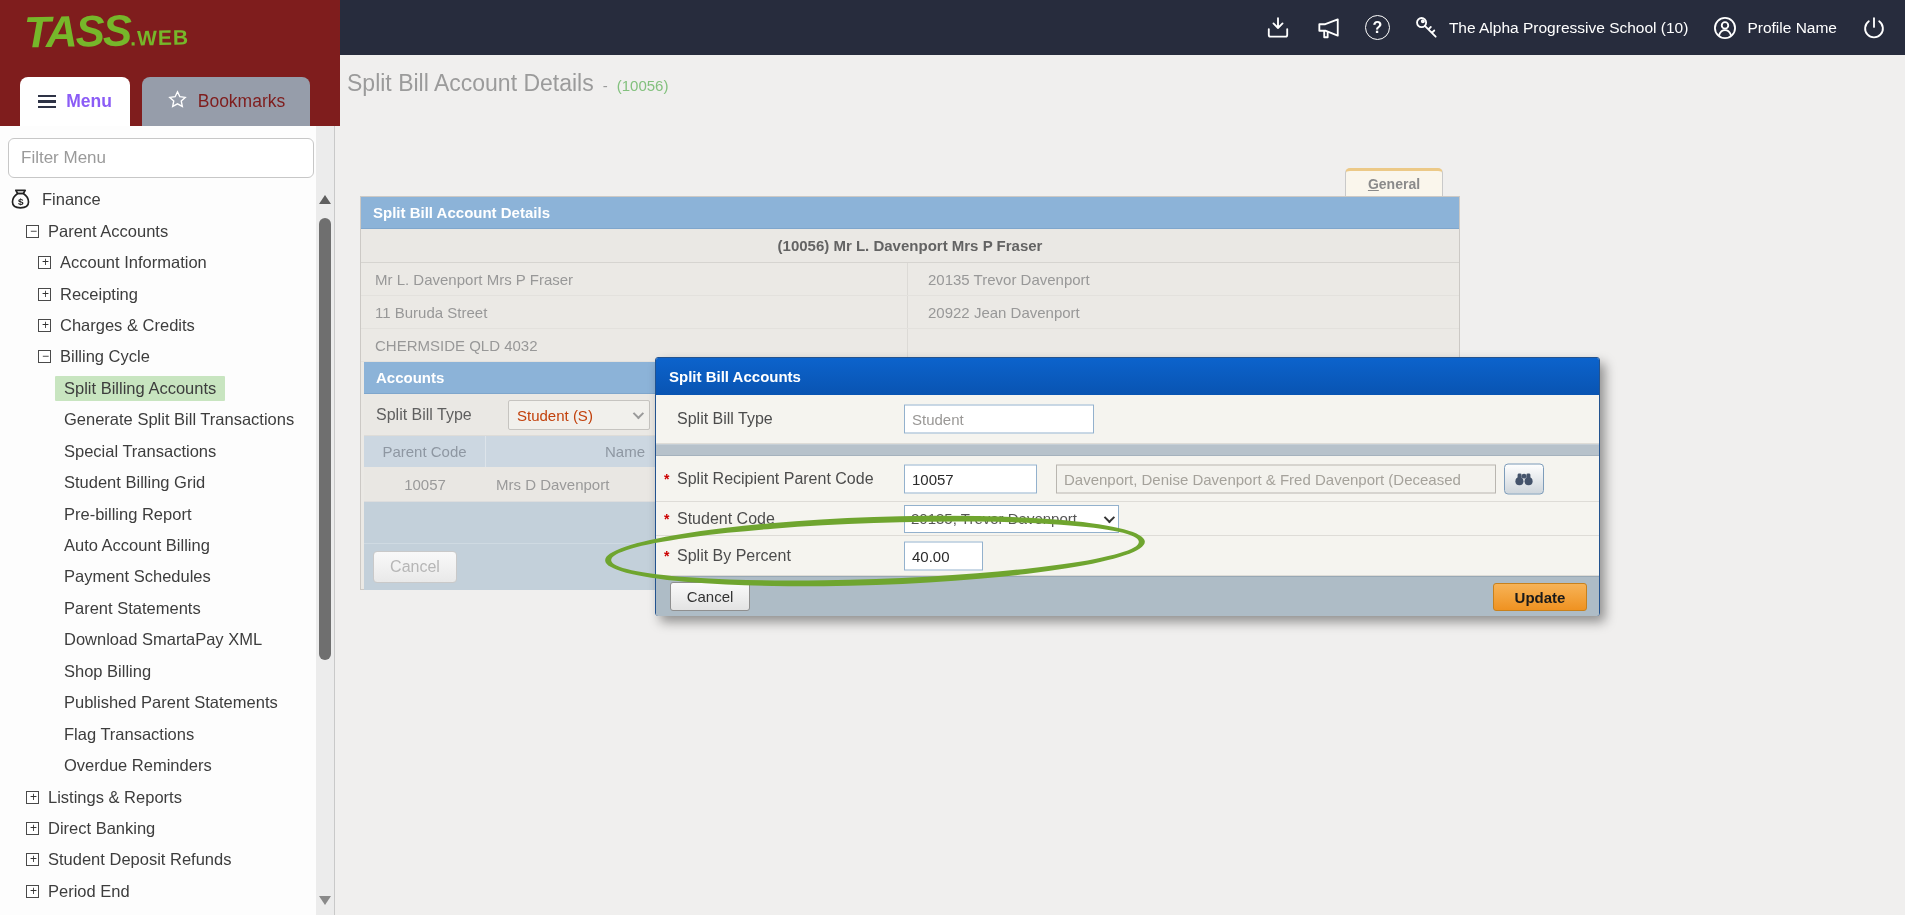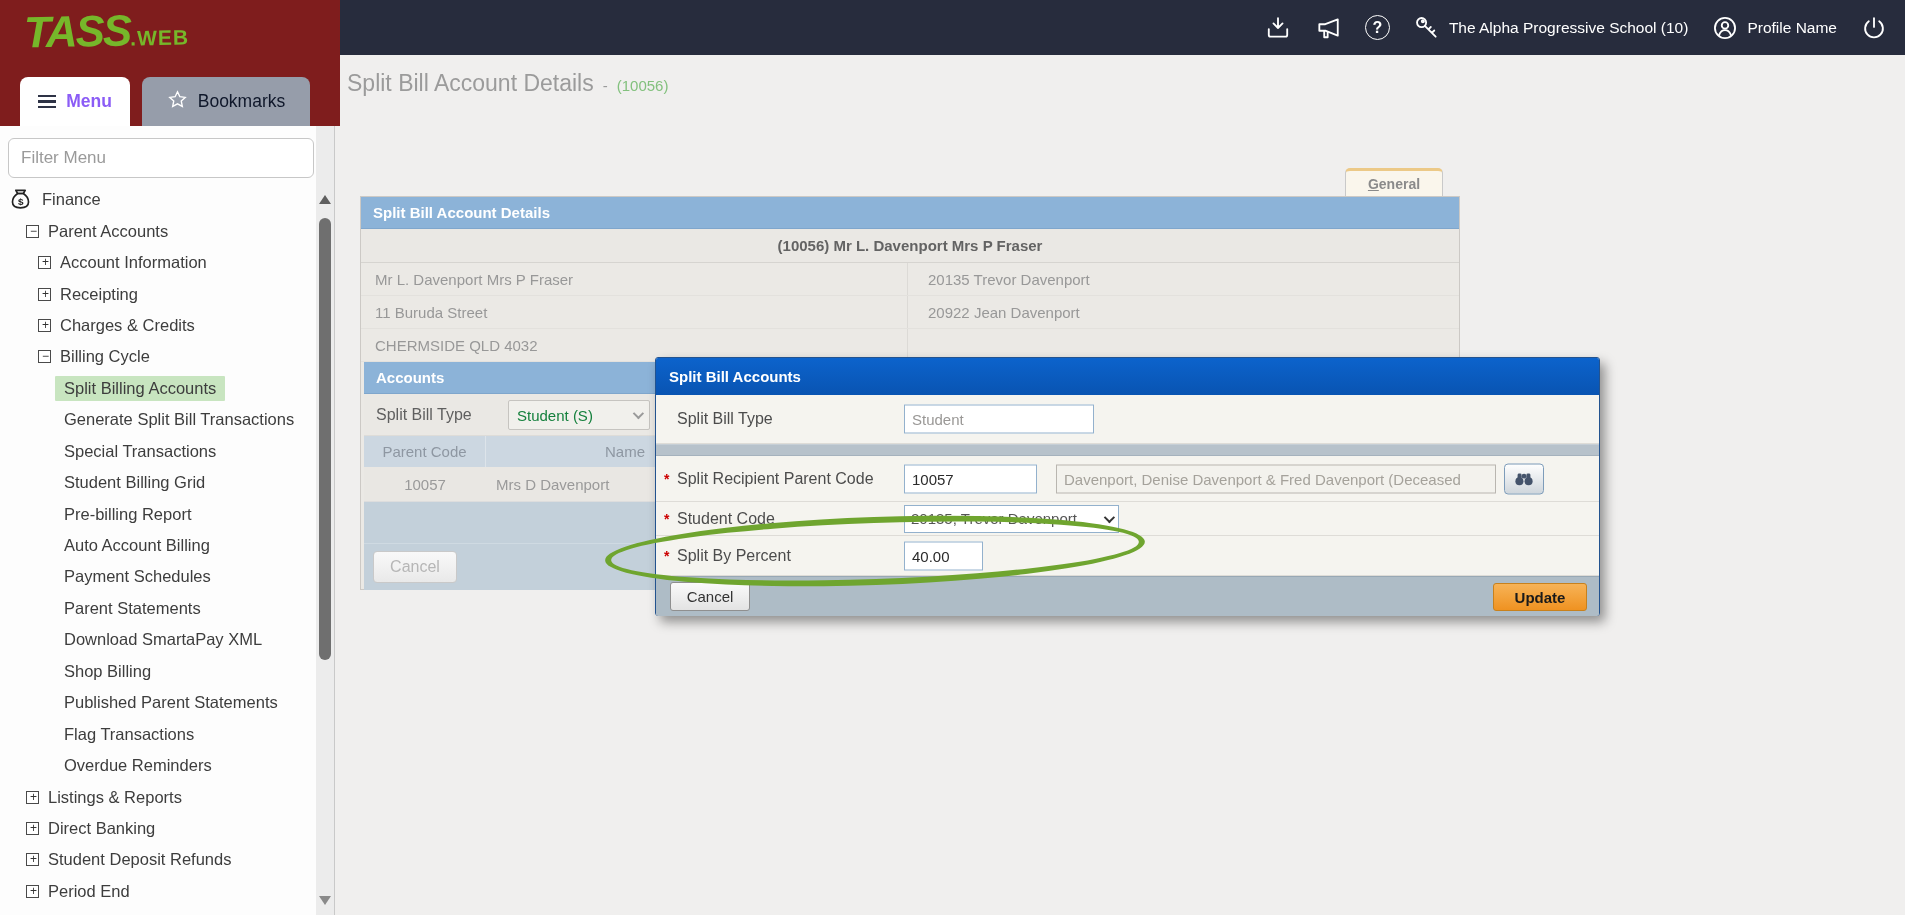--- a/index.html
+++ b/index.html
@@ -14,21 +14,21 @@
   .logo .t2 { font-size:21px; font-weight:800; color:#76b72a; letter-spacing:1px; }
   .topbar-right { position:absolute; right:18px; top:0; height:55px; display:flex; align-items:center; gap:24px; z-index:7; }
   .tb-icon { width:26px; height:26px; display:inline-block; cursor:pointer; }
   .tb-icon svg { width:100%; height:100%; stroke:#ffffff; fill:none; stroke-width:1.7; stroke-linecap:round; stroke-linejoin:round; }
   .tb-group { display:flex; align-items:center; gap:9px; color:#fff; font-size:15.5px; cursor:pointer; }
   .help-circle { width:25px; height:25px; border:1.8px solid #fff; border-radius:50%; color:#fff; font-size:16px; font-weight:700; display:flex; align-items:center; justify-content:center; }
 
   
   .tab { position:absolute; top:77px; height:49px; border-radius:8px 8px 0 0; display:flex; align-items:center; justify-content:center; gap:10px; font-size:17.5px; cursor:pointer; z-index:8; }
   .tab-menu { left:20px; width:110px; background:#ffffff; color:#8b5cf6; font-weight:600; }
-  .tab-bookmarks { left:142px; width:168px; background:#969daa; color:#0f172a; }
+  .tab-bookmarks { left:142px; width:168px; background:#969daa; color:#7f1d1d; }
   .hamburger { width:18px; height:13px; border-top:2.4px solid #2e3346; border-bottom:2.4px solid #2e3346; position:relative; }
   .hamburger:before { content:""; position:absolute; left:0; top:3.4px; width:18px; height:2.4px; background:#2e3346; }
   .star svg { width:21px; height:21px; stroke:#fff; fill:none; stroke-width:1.6; }
 
   
   .sidebar { position:absolute; left:0; top:126px; width:316px; height:789px; background:#fdfdfd; z-index:4; overflow:hidden; }
   .gutter { position:absolute; left:316px; top:126px; width:18px; height:789px; background:#ececec; z-index:4; }
   .content-edge { position:absolute; left:334px; top:126px; width:1px; height:789px; background:#c9c9c9; z-index:4; }
   .filter { position:absolute; left:8px; top:12px; width:306px; height:40px; border:1px solid #c7c7c7; border-radius:6px; background:#fff; font-size:17px; color:#444; padding:0 12px; outline:none; }
   .filter::placeholder { color:#9a9a9a; }
@@ -64,21 +64,21 @@
   .sub-hd { height:34px; background:#eae8e4; border-bottom:1px solid #d6d4d0; display:flex; align-items:center; justify-content:center; font-weight:700; font-size:15px; color:#636363; }
   .d-row { height:33px; display:flex; font-size:15px; color:#989898; border-bottom:1px solid #e3e1dd; }
   .d-row:last-of-type { border-bottom:none; }
   .d-left { width:546px; display:flex; align-items:center; padding-left:14px; }
   .d-right { flex:1; display:flex; align-items:center; padding-left:20px; border-left:1px solid #dcdad6; }
 
   
   .acc { position:absolute; left:3px; top:165px; width:718px; }
   .acc-row1 { height:42px; background:#eae8e4; display:flex; align-items:center; position:relative; border-bottom:1px solid #dedcd8; }
   .acc-row1 .lbl { padding-left:12px; font-size:16px; color:#5f5f5f; }
-  .fake-select { position:absolute; left:144px; top:6px; width:142px; height:30px; background:#f1f0ec; border:1px solid #c6c4c0; border-radius:2px; display:flex; align-items:center; font-size:15px; color:#15803d; padding:0 8px; cursor:default; }
+  .fake-select { position:absolute; left:144px; top:6px; width:142px; height:30px; background:#f1f0ec; border:1px solid #c6c4c0; border-radius:2px; display:flex; align-items:center; font-size:15px; color:#c2410c; padding:0 8px; cursor:default; }
   .fake-select .chev { margin-left:auto; width:8px; height:8px; border-right:2px solid #9a9a9a; border-bottom:2px solid #9a9a9a; transform:rotate(45deg) translateY(-2px); }
   .acc-colhd { height:31px; background:#ccd7e1; display:flex; font-size:15px; color:#8e97a2; }
   .acc-colhd .c1 { width:122px; text-align:center; line-height:31px; border-right:1px solid #dde4ea; }
   .acc-colhd .c2 { width:165px; text-align:right; line-height:31px; padding-right:6px; }
   .acc-data { height:35px; background:#e9e7e3; display:flex; font-size:15px; color:#9a9a9a; border-bottom:1px solid #ddd; }
   .acc-data .c1 { width:122px; text-align:center; line-height:35px; }
   .acc-data .c2 { padding-left:10px; line-height:35px;text-align:center; }
   .acc-empty { height:42px; background:#c3d0da; border-bottom:1px solid #cfdae2; }
   .acc-foot { height:46px; background:#c3d0da; position:relative; }
   .btn-cancel-dis { position:absolute; left:9px; top:7px; width:84px; height:32px; border:1px solid #c9c9c9; border-radius:4px; background:linear-gradient(#f9f9f9,#e9e9e9); color:#b6b6b6; font-size:16px; display:flex; align-items:center; justify-content:center; cursor:default; }

